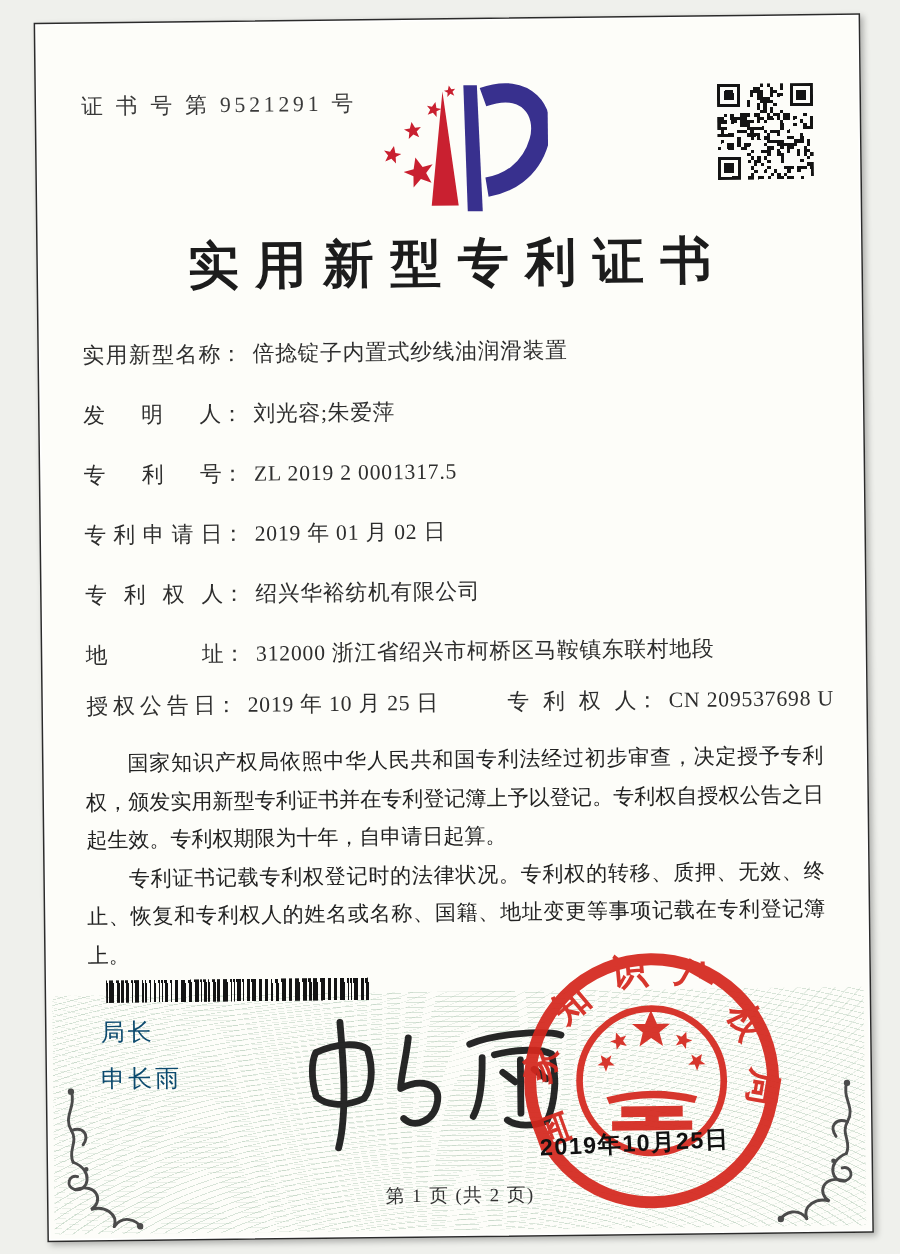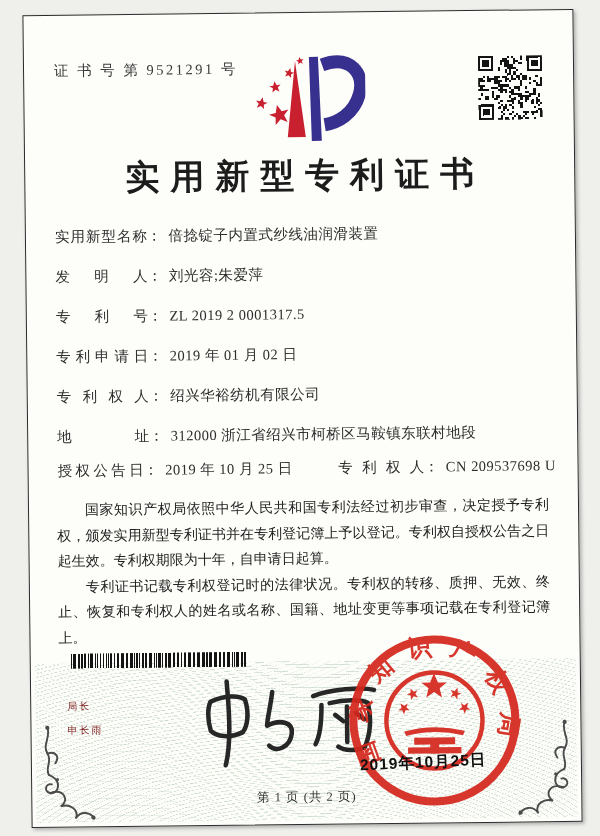--- a/index.html
+++ b/index.html
@@ -44,21 +44,21 @@
   .grant-row{margin-top:12px;height:22px;white-space:nowrap;}
   .grant-group2{margin-left:42px;}
   .lbl.g{width:86px;}
   .paras{
     position:absolute;left:28px;top:482px;width:492px;
     font-size:14px;line-height:25.5px;text-align:justify;color:#222;
     font-family:"Liberation Serif","DejaVu Serif",serif;
   }
   .paras p{margin:0;text-indent:2em;}
   .barcode{position:absolute;left:40px;top:638px;width:178px;height:15px;}
-  .signer{position:absolute;left:36px;top:684px;font-size:10px;letter-spacing:2px;color:#7f1d1d;
+  .signer{position:absolute;left:36px;top:663px;font-size:16px;letter-spacing:2px;color:#0c4a6e;
     font-family:"Liberation Sans","DejaVu Sans",sans-serif;}
   .signer div{margin-bottom:10px;}
   .signature{position:absolute;left:152px;top:650px;width:200px;height:110px;}
   .seal{position:absolute;left:314px;top:620px;width:178px;height:178px;opacity:.93;}
   .seal-date{
     position:absolute;left:328px;top:740px;width:170px;
     font-size:15.5px;font-weight:700;letter-spacing:1px;color:#111;
     transform:rotate(-2deg);white-space:nowrap;
     font-family:"Liberation Sans","DejaVu Sans",sans-serif;
   }

